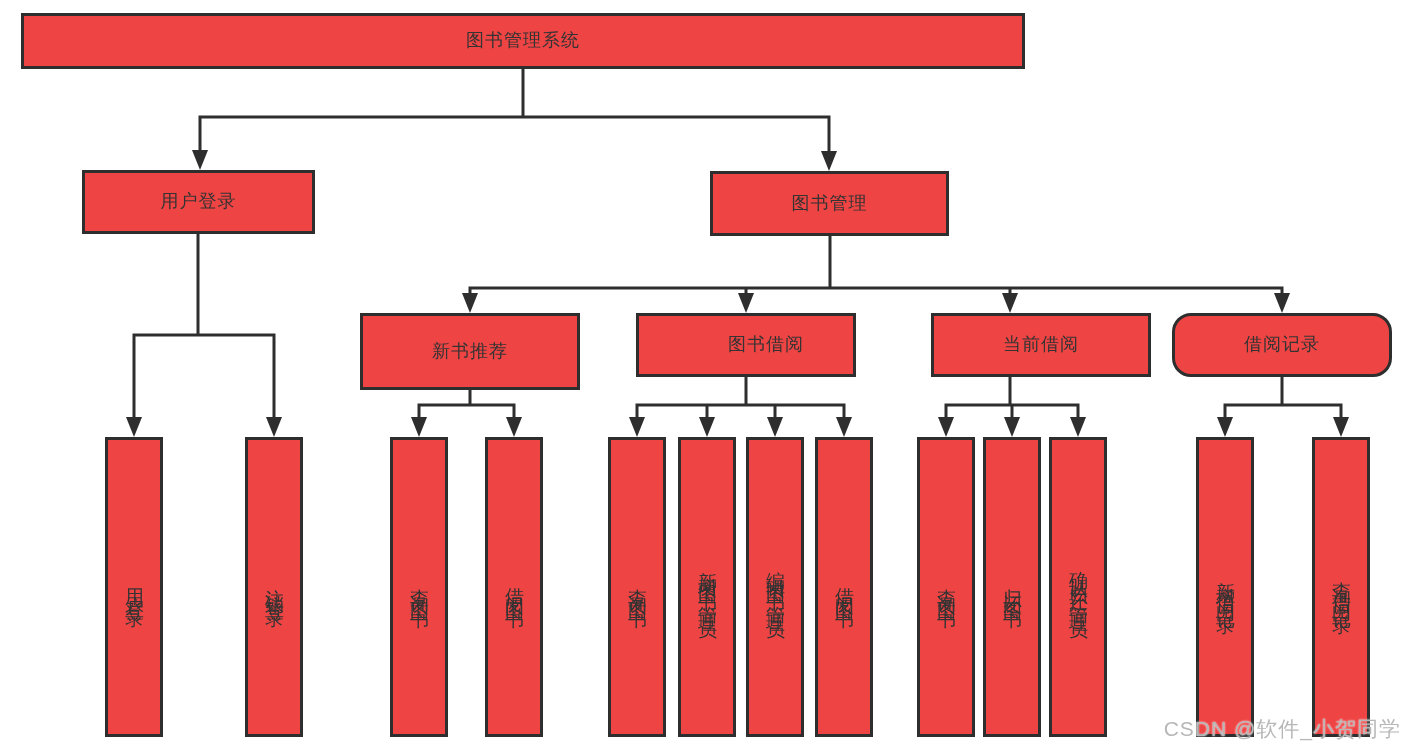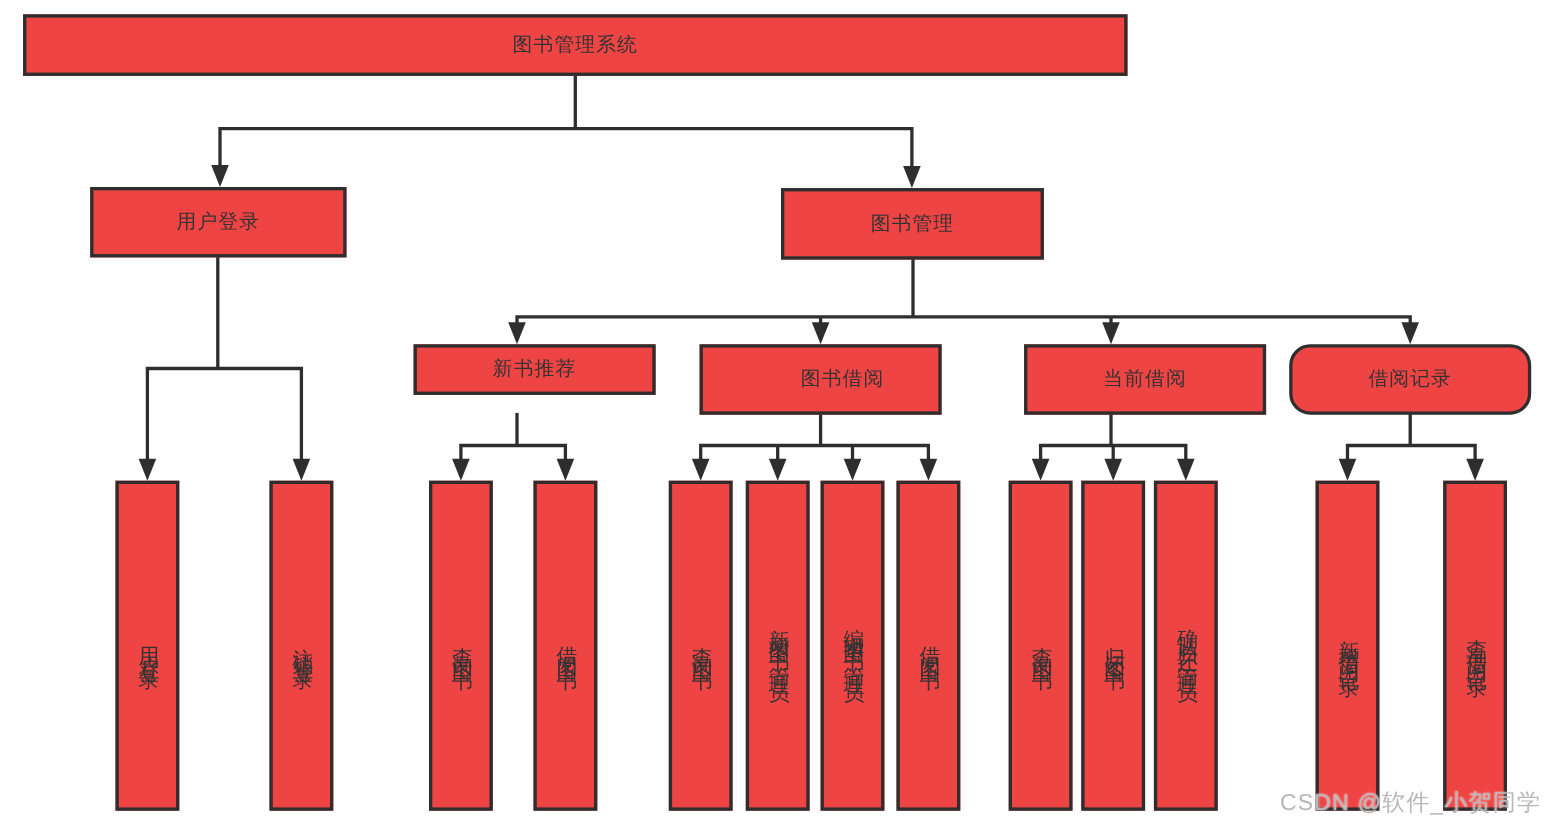--- a/index.html
+++ b/index.html
@@ -98,21 +98,21 @@
       <polygon points="1217,417 1233,417 1225,437"></polygon>
       <polygon points="1333,417 1349,417 1341,437"></polygon>
     </g>
   </svg>
 
   <div class="node" style="left:21px; top:13px; width:1004px; height:56px;">图书管理系统</div>
 
   <div class="node" style="left:82px; top:170px; width:233px; height:64px;">用户登录</div>
   <div class="node" style="left:710px; top:171px; width:239px; height:65px;">图书管理</div>
 
-  <div class="node" style="left:376px; top:313px; width:220px; height:46px;font-family:Liberation Serif, serif;">新书推荐</div>
+  <div class="node" style="left:360px; top:313px; width:220px; height:77px;font-family:Liberation Serif, serif;">新书推荐</div>
   <div class="node" style="left:636px; top:313px; width:220px; height:64px;padding-left:40px;">图书借阅</div>
   <div class="node" style="left:900px; top:313px; width:220px; height:64px;margin-left:31px;">当前借阅</div>
   <div class="node" style="left:1172px; top:313px; width:220px; height:64px;border-radius:19px;">借阅记录</div>
 
   <div class="node v" style="left:105px; top:437px; width:58px; height:300px;">用户登录</div>
   <div class="node v" style="left:245px; top:437px; width:58px; height:300px;">注销登录</div>
 
   <div class="node v" style="left:390px; top:437px; width:58px; height:300px;">查询图书</div>
   <div class="node v" style="left:485px; top:437px; width:58px; height:300px;">借阅图书</div>
 

